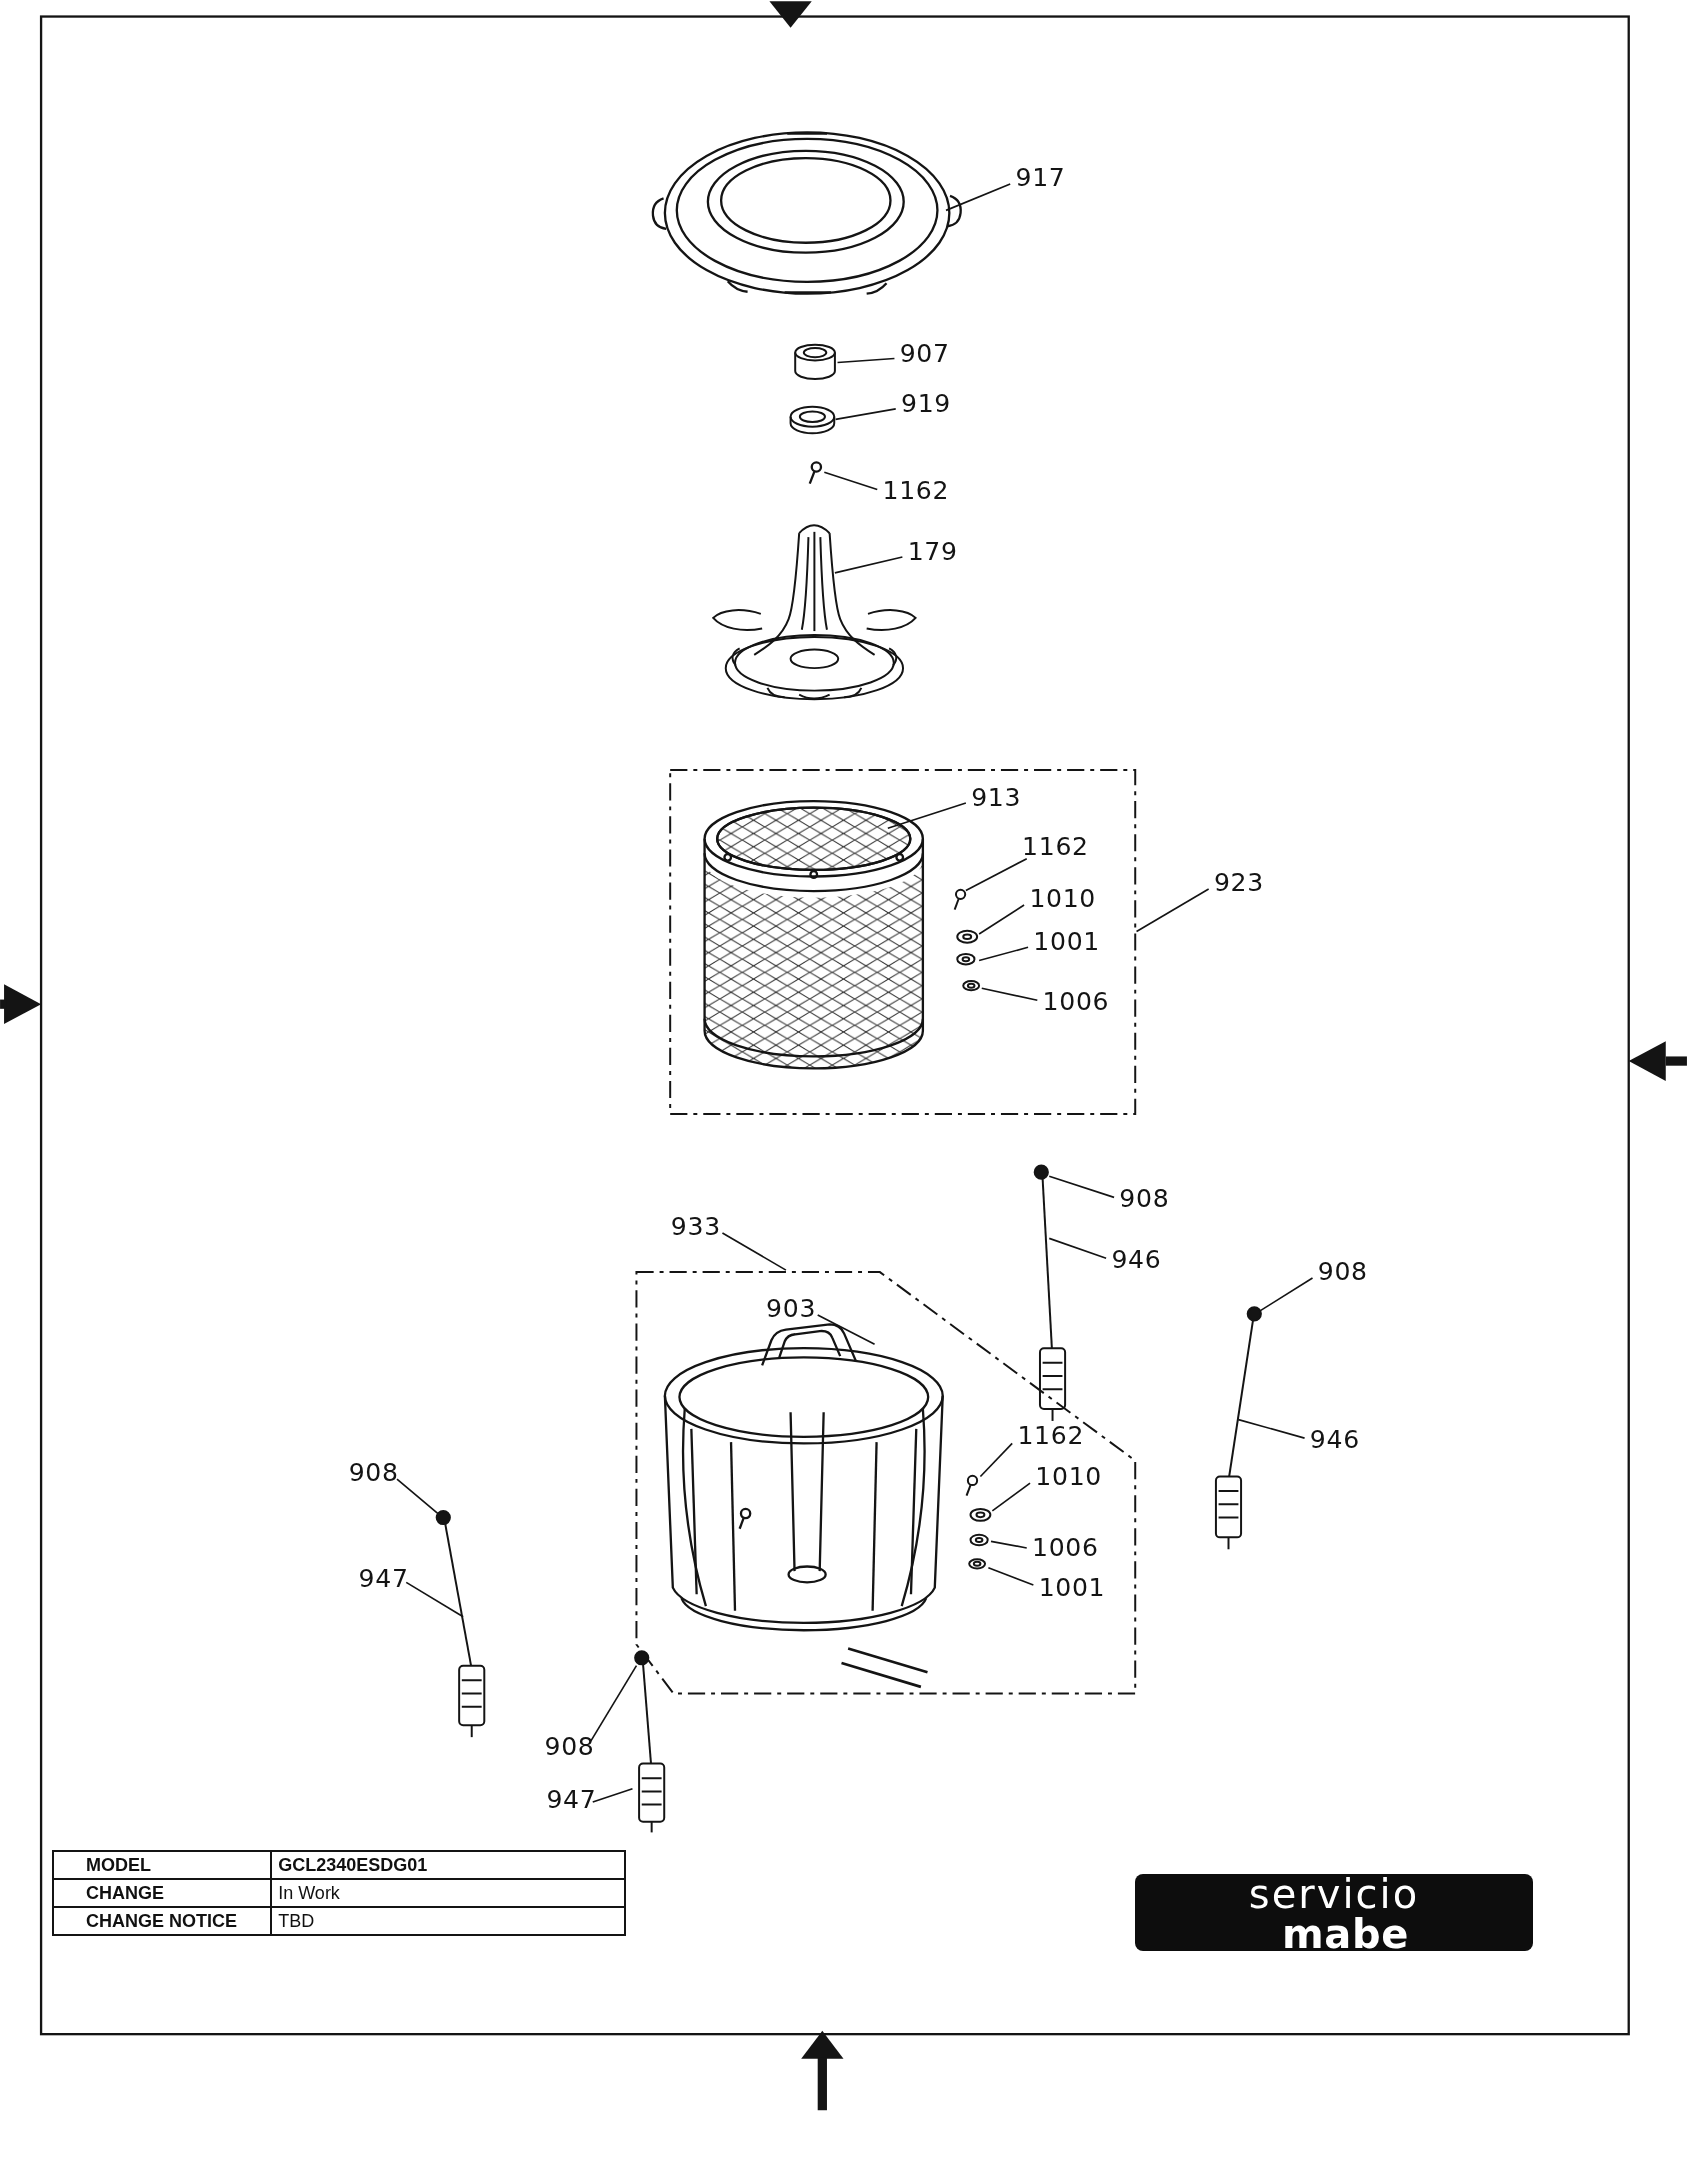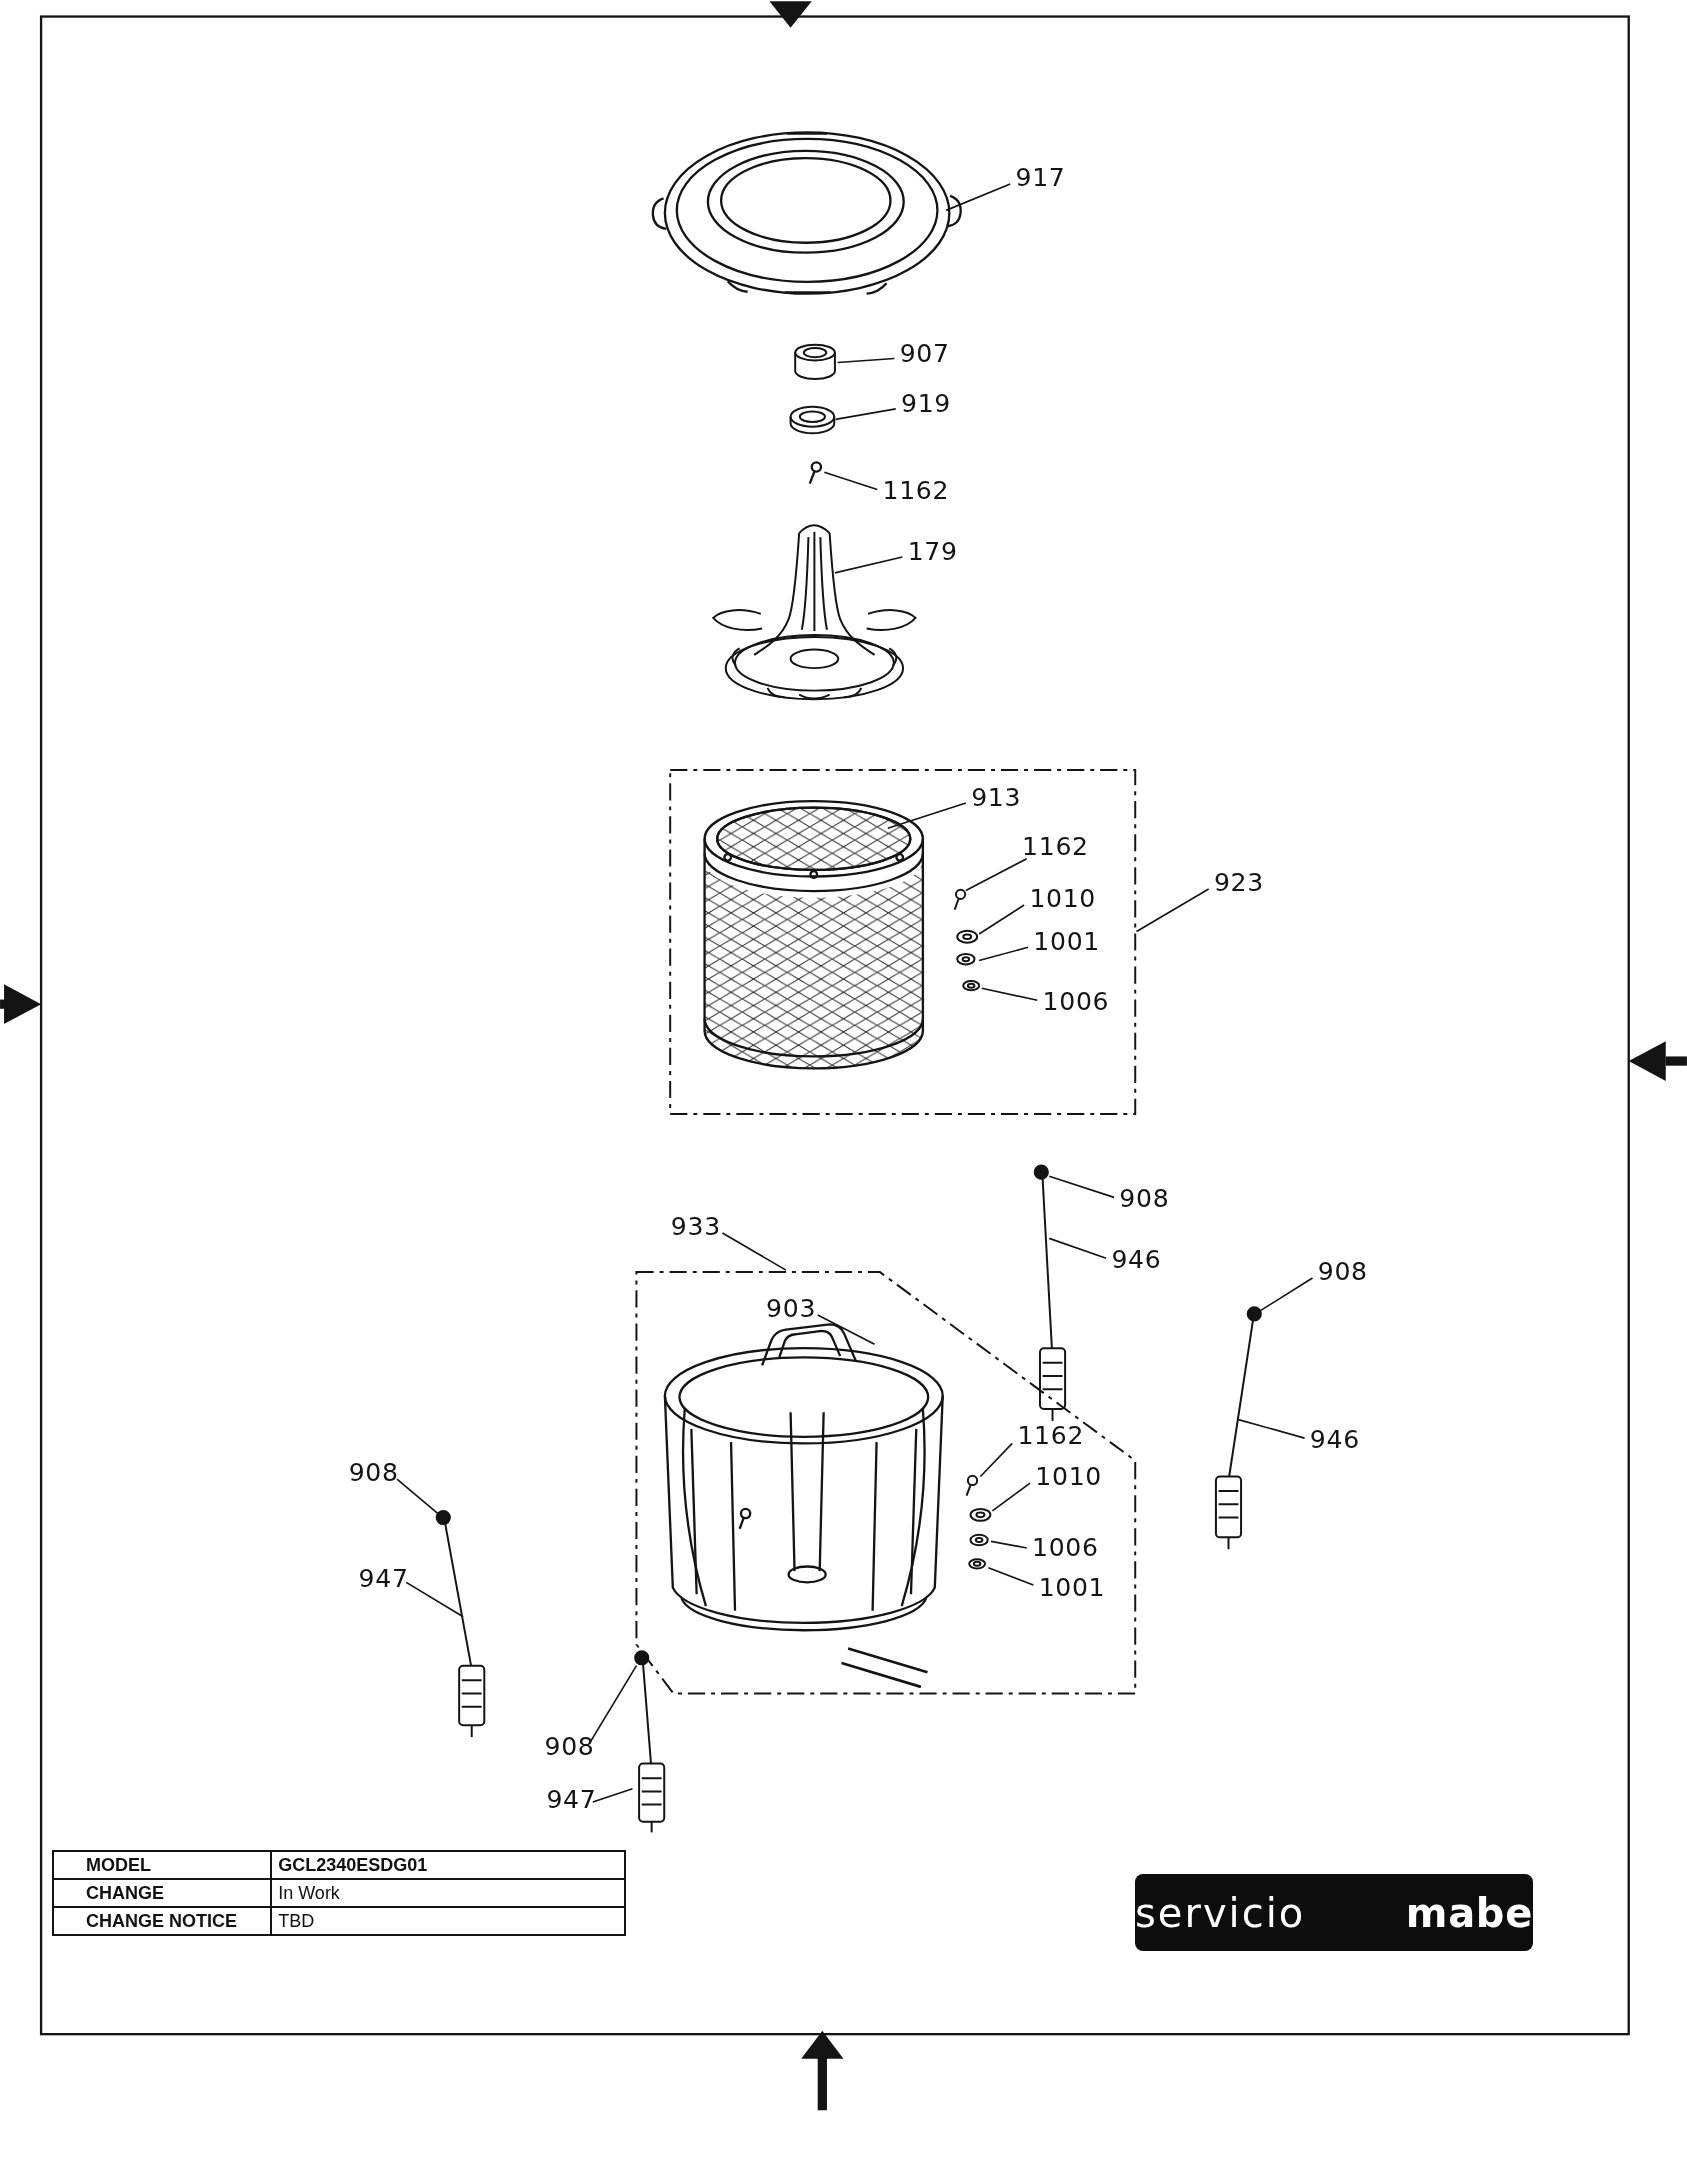--- a/index.html
+++ b/index.html
@@ -22,22 +22,22 @@
   #title-block td{
     border:2px solid #141414;height:26px;padding:0 6.6px;font-size:18px;color:#111;
     white-space:nowrap;
   }
   #title-block .tb-label{font-weight:bold;width:177px;padding-left:32px;}
   #title-block .tb-value{width:339px;font-weight:normal;}
   #title-block .tb-value.bold{font-weight:bold;border-radius:13px;}
   #logo{
     position:absolute;left:1135px;top:1874px;width:398px;height:77px;
     background:#0d0d0d;border-radius:8px;color:#fff;
-    display:flex;align-items:center;justify-content:space-between;
-    font-family:"DejaVu Sans",sans-serif;font-size:40px;line-height:1;
+    display:flex;align-items:center;justify-content:flex-start;
+    font-family:"DejaVu Sans",sans-serif;font-size:40px;line-height:1;flex-direction:column;
   }
   #logo .light{font-weight:normal;letter-spacing:2px;}
   #logo .bold{font-weight:bold;margin-left:23px;letter-spacing:0.7px;}
 </style>
 </head>
 <body>
 
 <svg class="sheet" width="1687" height="2183" viewBox="0 0 2550 3300">
 
   <defs>

